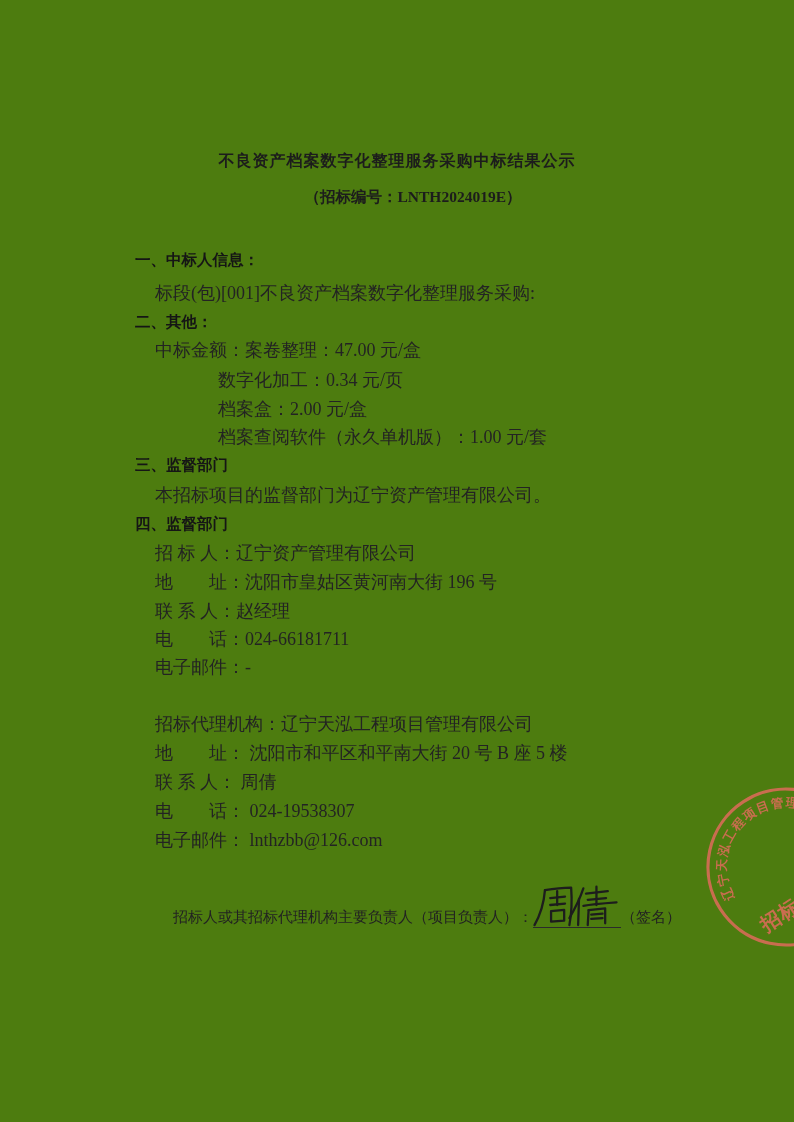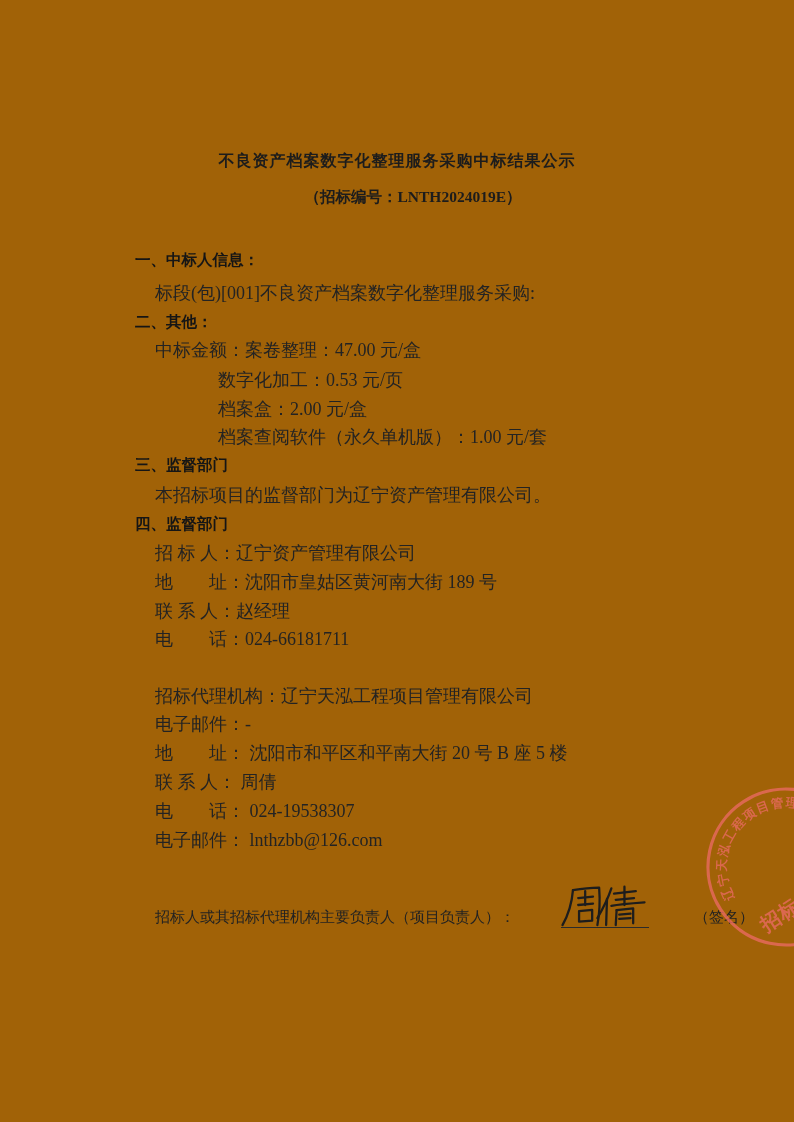--- a/index.html
+++ b/index.html
@@ -1,20 +1,20 @@
 <!DOCTYPE html>
 <html><head>
 <meta charset="utf-8">
 <style>
   html,body { margin:0; padding:0; background:#ffffff; }
   .page {
     position:relative;
     width:794px; height:1122px;
     margin:0 auto;
-    background:#a16207;
+    background:#4d7c0f;
     overflow:hidden;
     font-family:"Liberation Serif","DejaVu Serif",serif;
     color:#222;
   }
   .doc { position:absolute; inset:0; padding-top:150px; }
   .title {
     text-align:center;
     font-size:16px; font-weight:bold;
     line-height:22px; letter-spacing:1px;
     color:#1c1c1c;
@@ -38,22 +38,22 @@
   .ind3 { margin-left:83px; }
   .gap-other { display:inline-block; width:55px; }
   .s1-head { margin-top:42px; }
   .mt8  { margin-top:8px; }
   .mt9  { margin-top:9px; }
   .mt10 { margin-top:10px; }
   .mt13 { margin-top:13px; }
   .mt37 { margin-top:37px; }
   .sig-row {
     display:flex; align-items:flex-end;
-    margin-top:55px; margin-left:20px;
-    font-size:15px; line-height:22px;justify-content:space-between;
+    margin-top:55px; margin-left:38px;
+    font-size:15px; line-height:22px;
   }
   .sig-wrap {
     position:relative;
     width:88px; height:22px;
     border-bottom:1.5px solid #2b2b2b;
     flex:0 0 auto;
   }
   .sig-ink {
     position:absolute; left:-2px; bottom:-4px;
     width:96px; height:52px;
@@ -84,47 +84,47 @@
 
     <div class="body-col">
 
       <div class="h s1-head">一、中标人信息：</div>
       <div class="ln ind1 mt13">标段(包)[001]不良资产档案数字化整理服务采购:</div>
 
       <div class="h mt9">二、其他：</div>
       <div class="ln ind1 mt8">
         <span>中标金额：</span><span>案卷整理：47.00 元/盒</span>
       </div>
-      <div class="ln ind3 mt10">数字化加工：0.53 元/页</div>
+      <div class="ln ind3 mt10">数字化加工：0.34 元/页</div>
       <div class="ln ind3 mt9">档案盒：2.00 元/盒</div>
       <div class="ln ind3 mt8">档案查阅软件（永久单机版）：1.00 元/套</div>
 
       <div class="h mt8">三、监督部门</div>
       <div class="ln ind1 mt10">本招标项目的监督部门为辽宁资产管理有限公司。</div>
 
       <div class="h mt9">四、监督部门</div>
 
       <div class="ln ind1 mt9">
         <span>招 标 人：</span><span>辽宁资产管理有限公司</span>
       </div>
       <div class="ln ind1 mt9">
-        <span>地　　址：</span><span>沈阳市皇姑区黄河南大街 189 号</span>
+        <span>地　　址：</span><span>沈阳市皇姑区黄河南大街 196 号</span>
       </div>
       <div class="ln ind1 mt9">
         <span>联 系 人：</span><span>赵经理</span>
       </div>
       <div class="ln ind1 mt8">
         <span>电　　话：</span><span>024-66181711</span>
       </div>
+      <div class="ln ind1 mt8">
+        <span>电子邮件：</span><span>-</span>
+      </div>
+
       <div class="ln ind1 mt37">
         <span>招标代理机构：</span><span>辽宁天泓工程项目管理有限公司</span>
-      </div>
-
-      <div class="ln ind1 mt8">
-        <span>电子邮件：</span><span>-</span>
       </div>
       <div class="ln ind1 mt9">
         <span>地　　址：</span>&nbsp;<span>沈阳市和平区和平南大街 20 号 B 座 5 楼</span>
       </div>
       <div class="ln ind1 mt9">
         <span>联 系 人：</span>&nbsp;<span>周倩</span>
       </div>
       <div class="ln ind1 mt9">
         <span>电　　话：</span>&nbsp;<span>024-19538307</span>
       </div>

